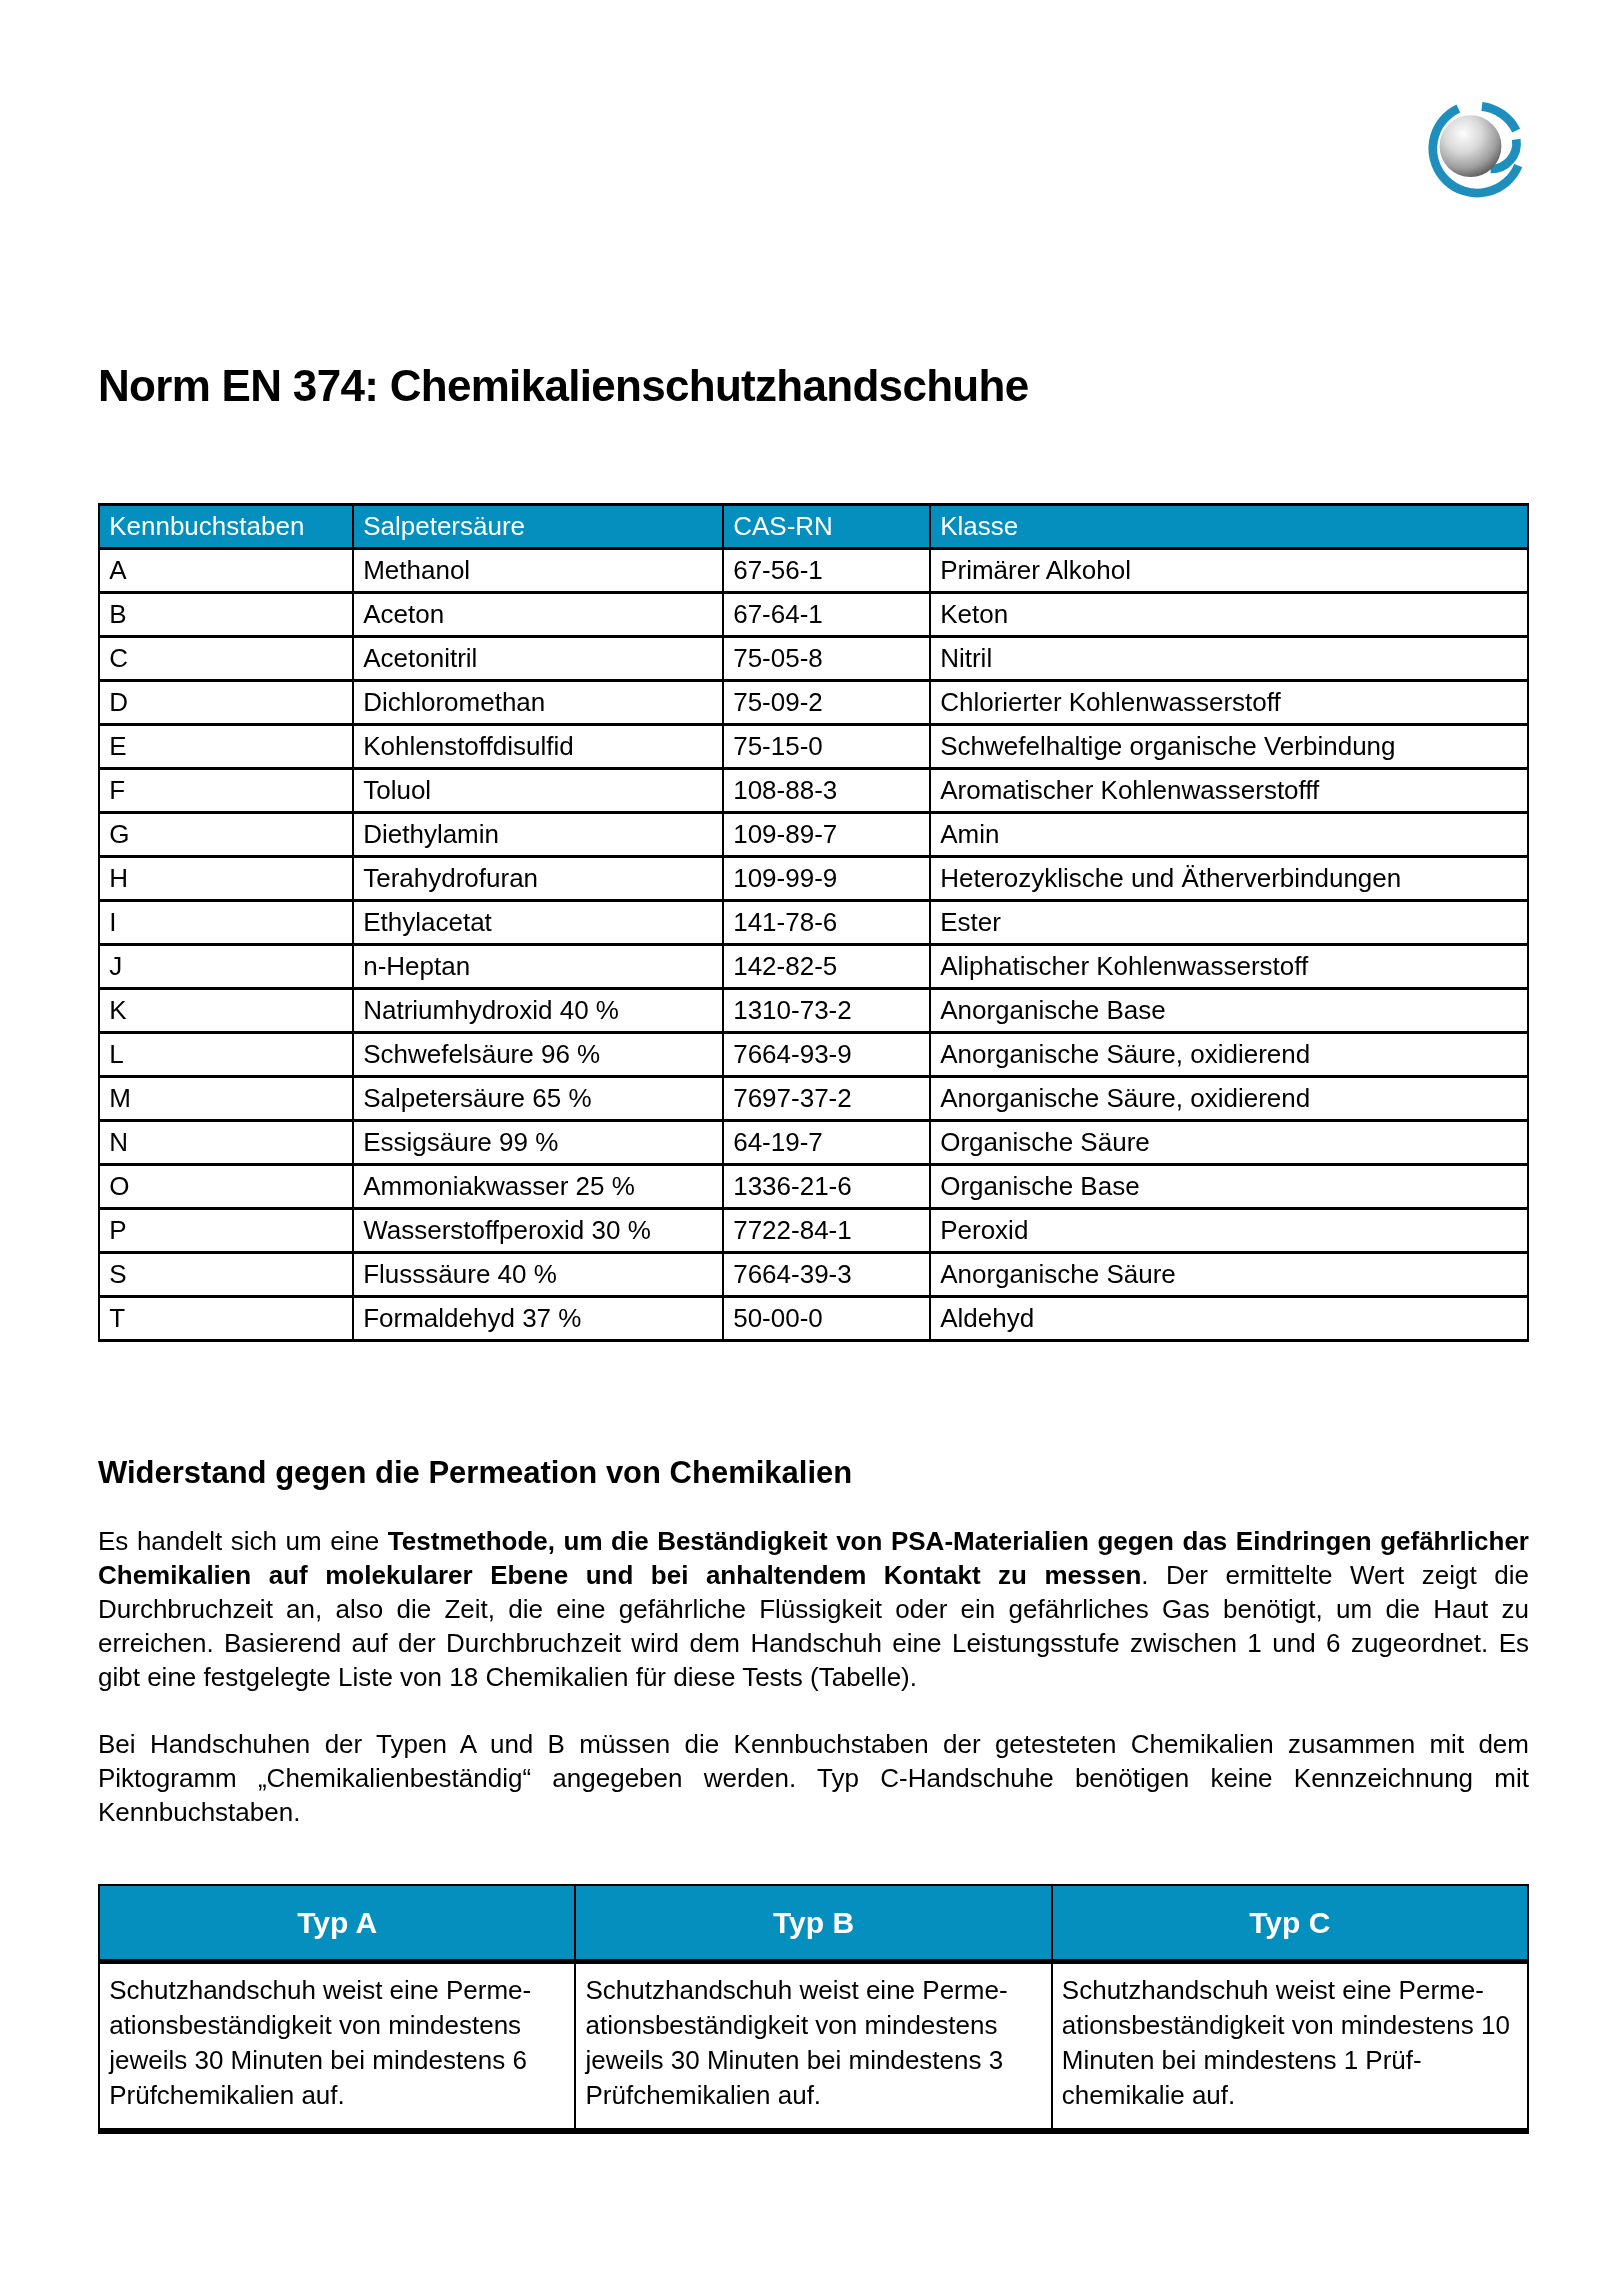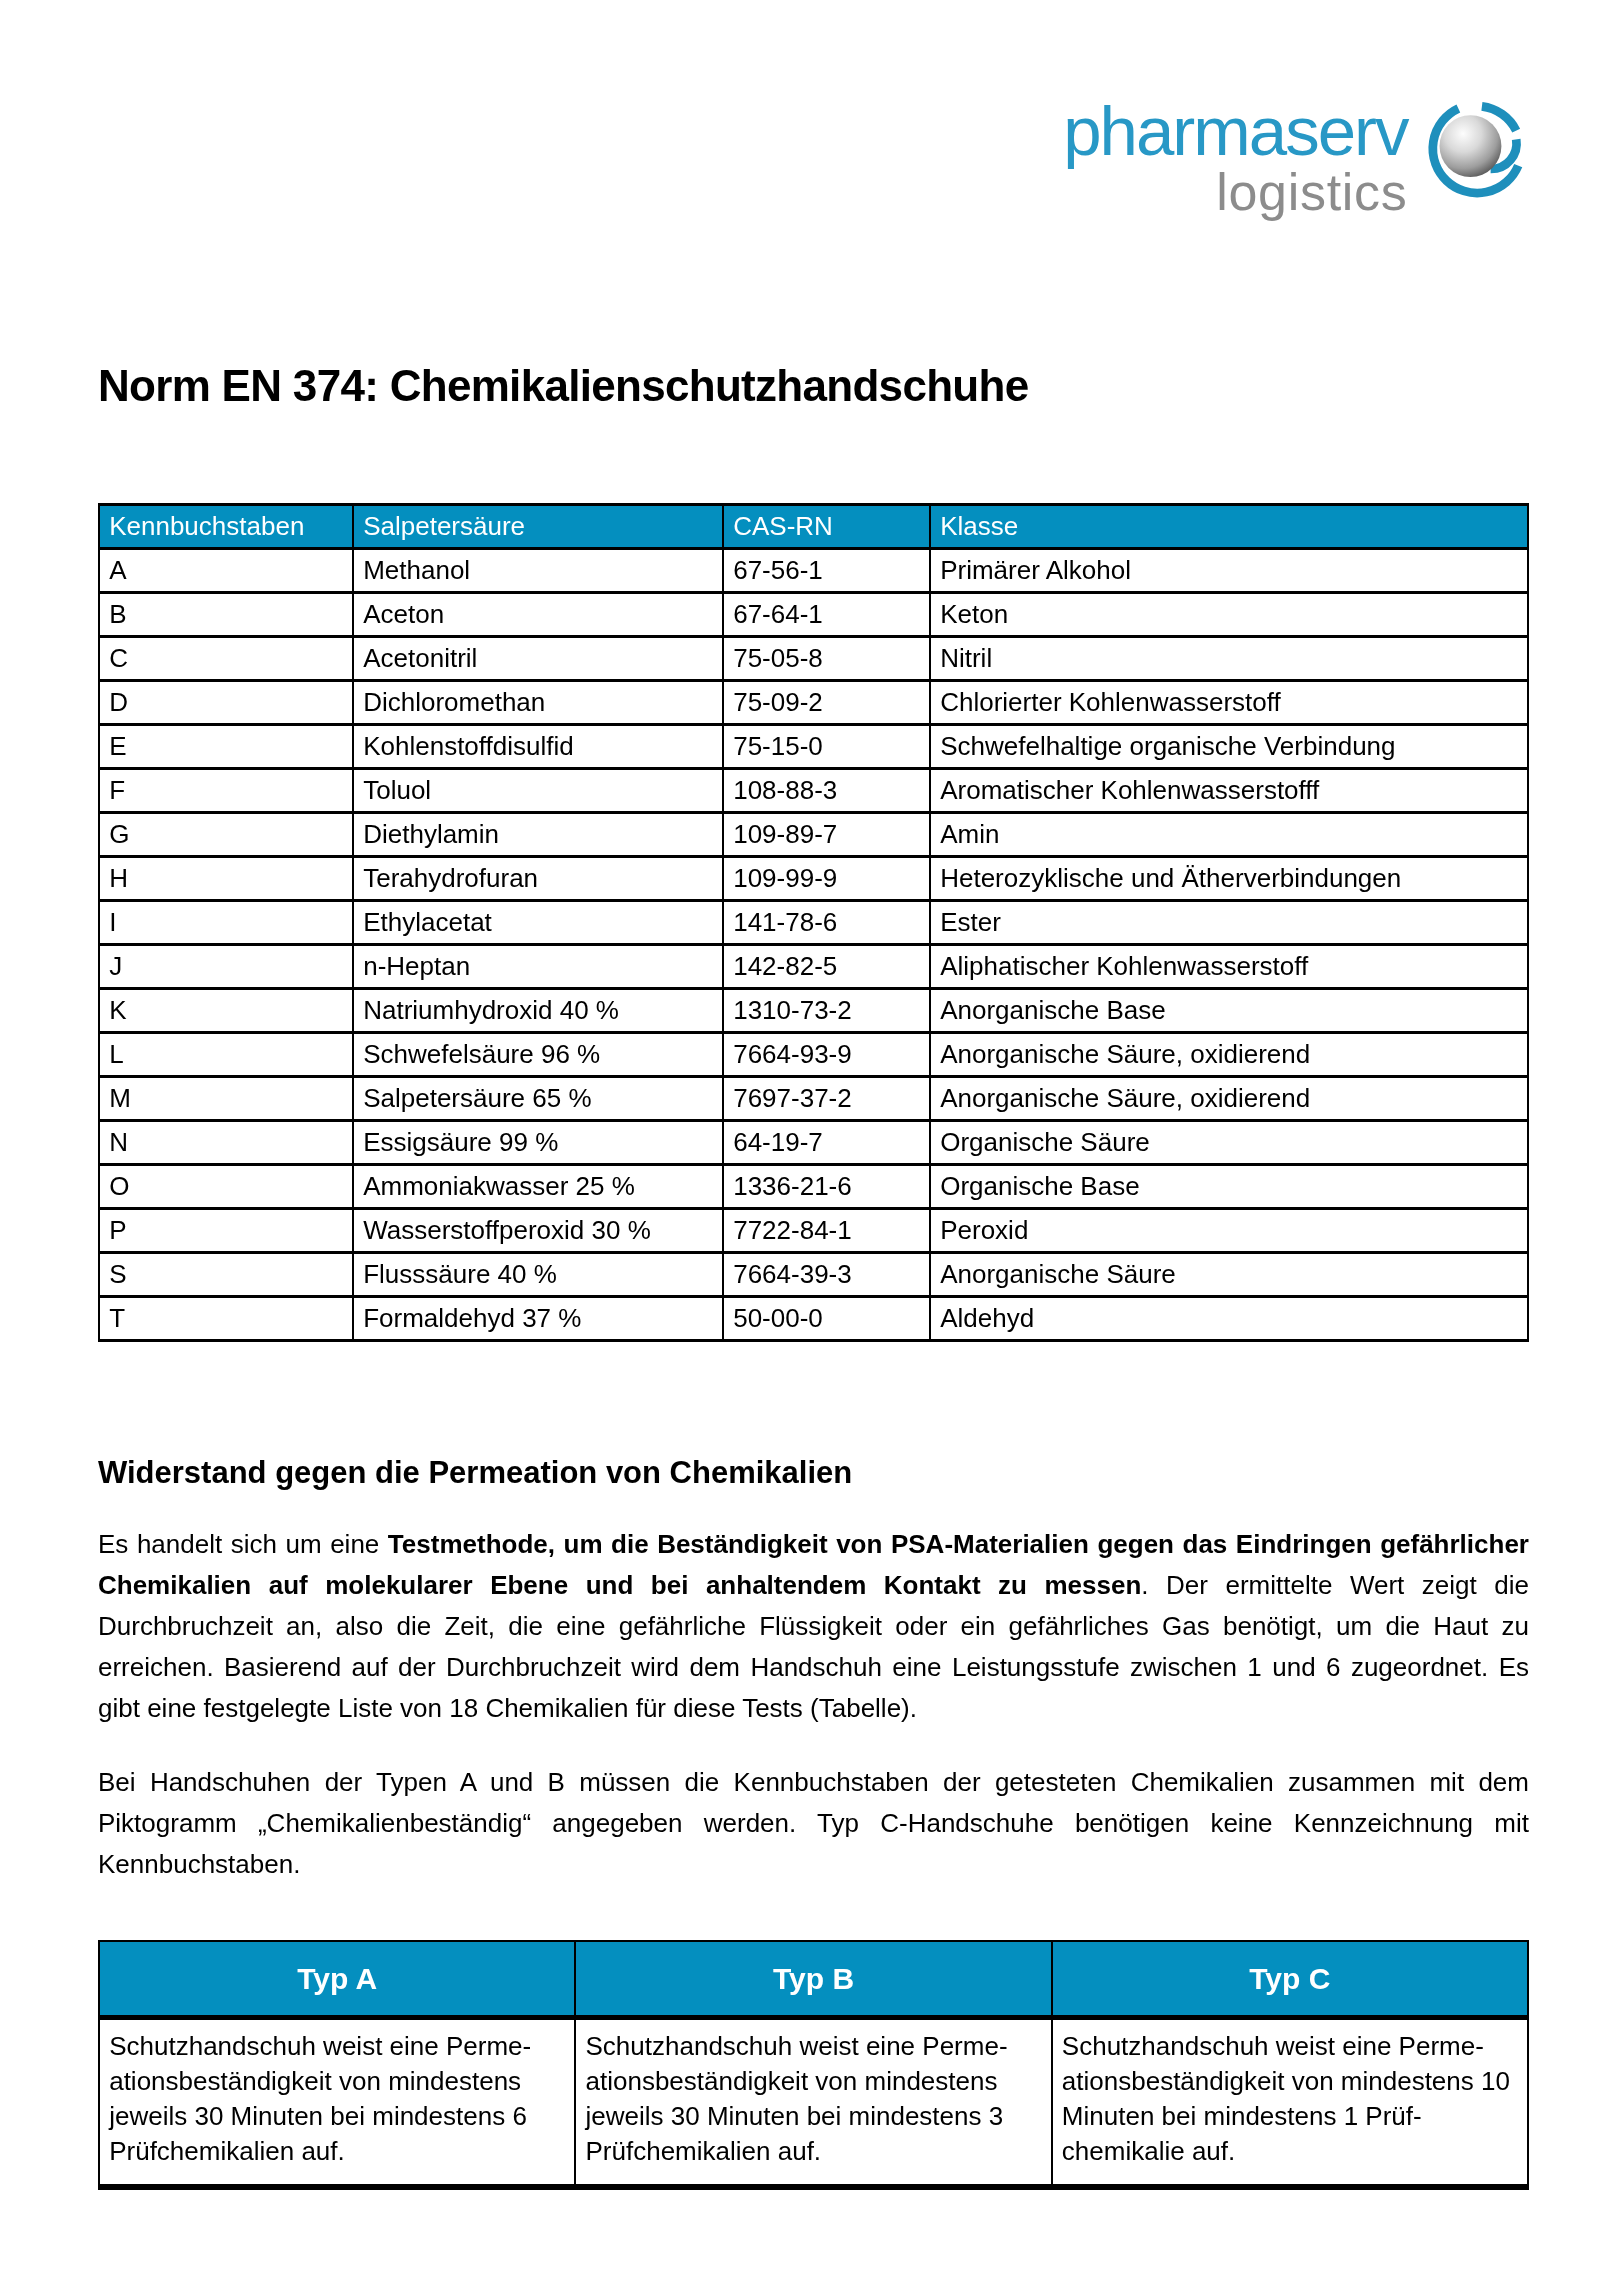--- a/index.html
+++ b/index.html
@@ -28,21 +28,21 @@
     border-top-width:3.3px;border-bottom-width:3.3px;
     padding:0 6.5px 0 9.2px;
     font-size:26px;font-weight:normal;
     text-align:left;vertical-align:middle;
     height:41px;
     overflow:hidden;white-space:nowrap;
   }
   table.chem th{background:var(--accent,#048FBF);color:#fff;height:41px;}
   
   h2{font-size:31px;font-weight:bold;margin:113px 0 0 0;}
-  p.body{font-size:26px;line-height:41px;text-align:justify;margin:33px 0 0 0;hyphens:manual;}
+  p.body{font-size:26px;line-height:34px;text-align:justify;margin:33px 0 0 0;hyphens:manual;}
   p.body b{font-weight:bold;}
   
   table.types{border-collapse:collapse;width:100%;table-layout:fixed;margin-top:55px;}
   table.types th{
     background:var(--accent,#048FBF);color:#ffffff;
     font-size:30px;font-weight:bold;text-align:center;vertical-align:middle;
     height:71px;
     border:2.6px solid #000;border-bottom:5.2px solid #000;
   }
   table.types td{
@@ -52,24 +52,20 @@
     padding:9.2px 10.5px 14.4px 9.2px;
     hyphens:manual;
   }
 </style>
 </head>
 <body>
 
 <div class="page">
 
   <div class="logo">
-    <div class="logo-text">
-      <div class="logo-brand">pharmaserv</div>
-      <div class="logo-sub">logistics</div>
-    </div>
     <svg class="logo-icon" viewBox="0 0 165 165" aria-hidden="true">
       <defs>
         <radialGradient id="sph" cx="38%" cy="30%" r="78%">
           <stop offset="0%" stop-color="#fdfdfd"></stop>
           <stop offset="38%" stop-color="#d9d9d9"></stop>
           <stop offset="72%" stop-color="#9d9d9d"></stop>
           <stop offset="100%" stop-color="#4a4a4a"></stop>
         </radialGradient>
       </defs>
       <g fill="none" stroke="#1E8FBC" stroke-width="13">

